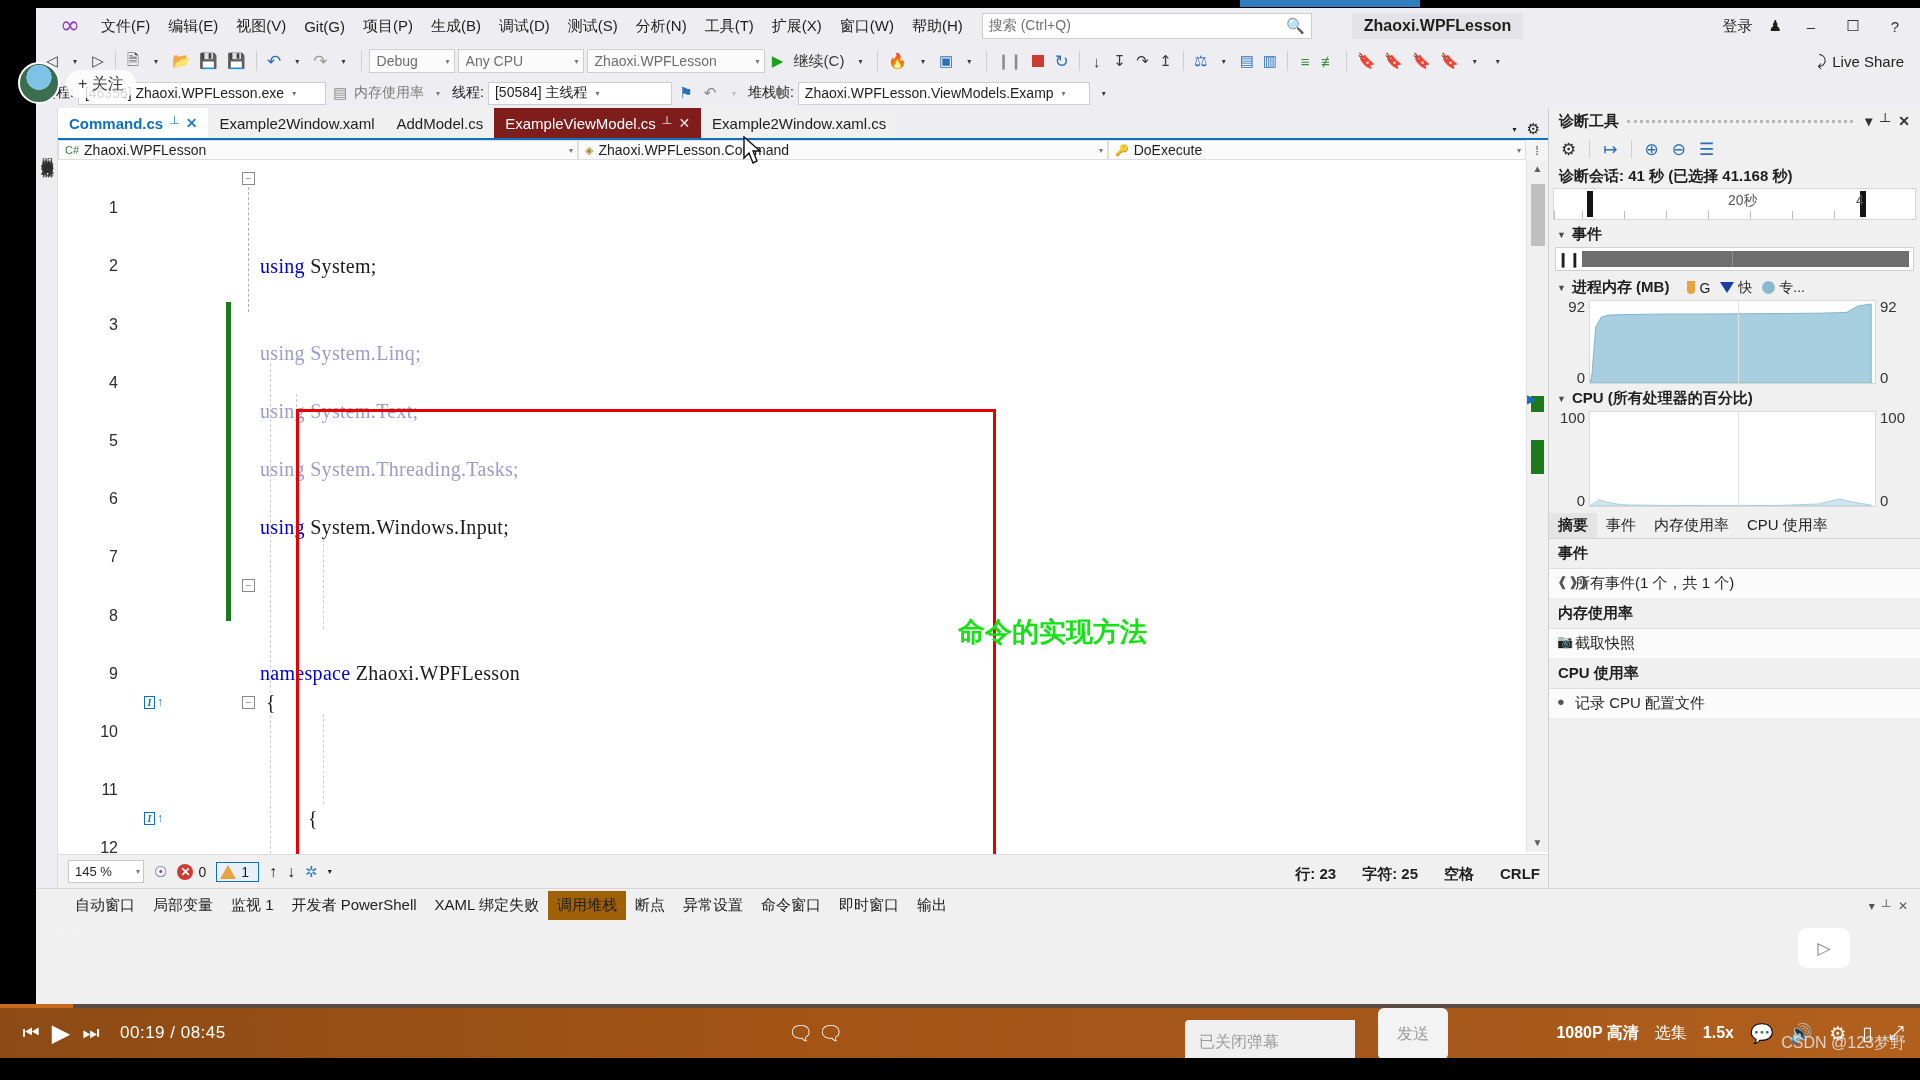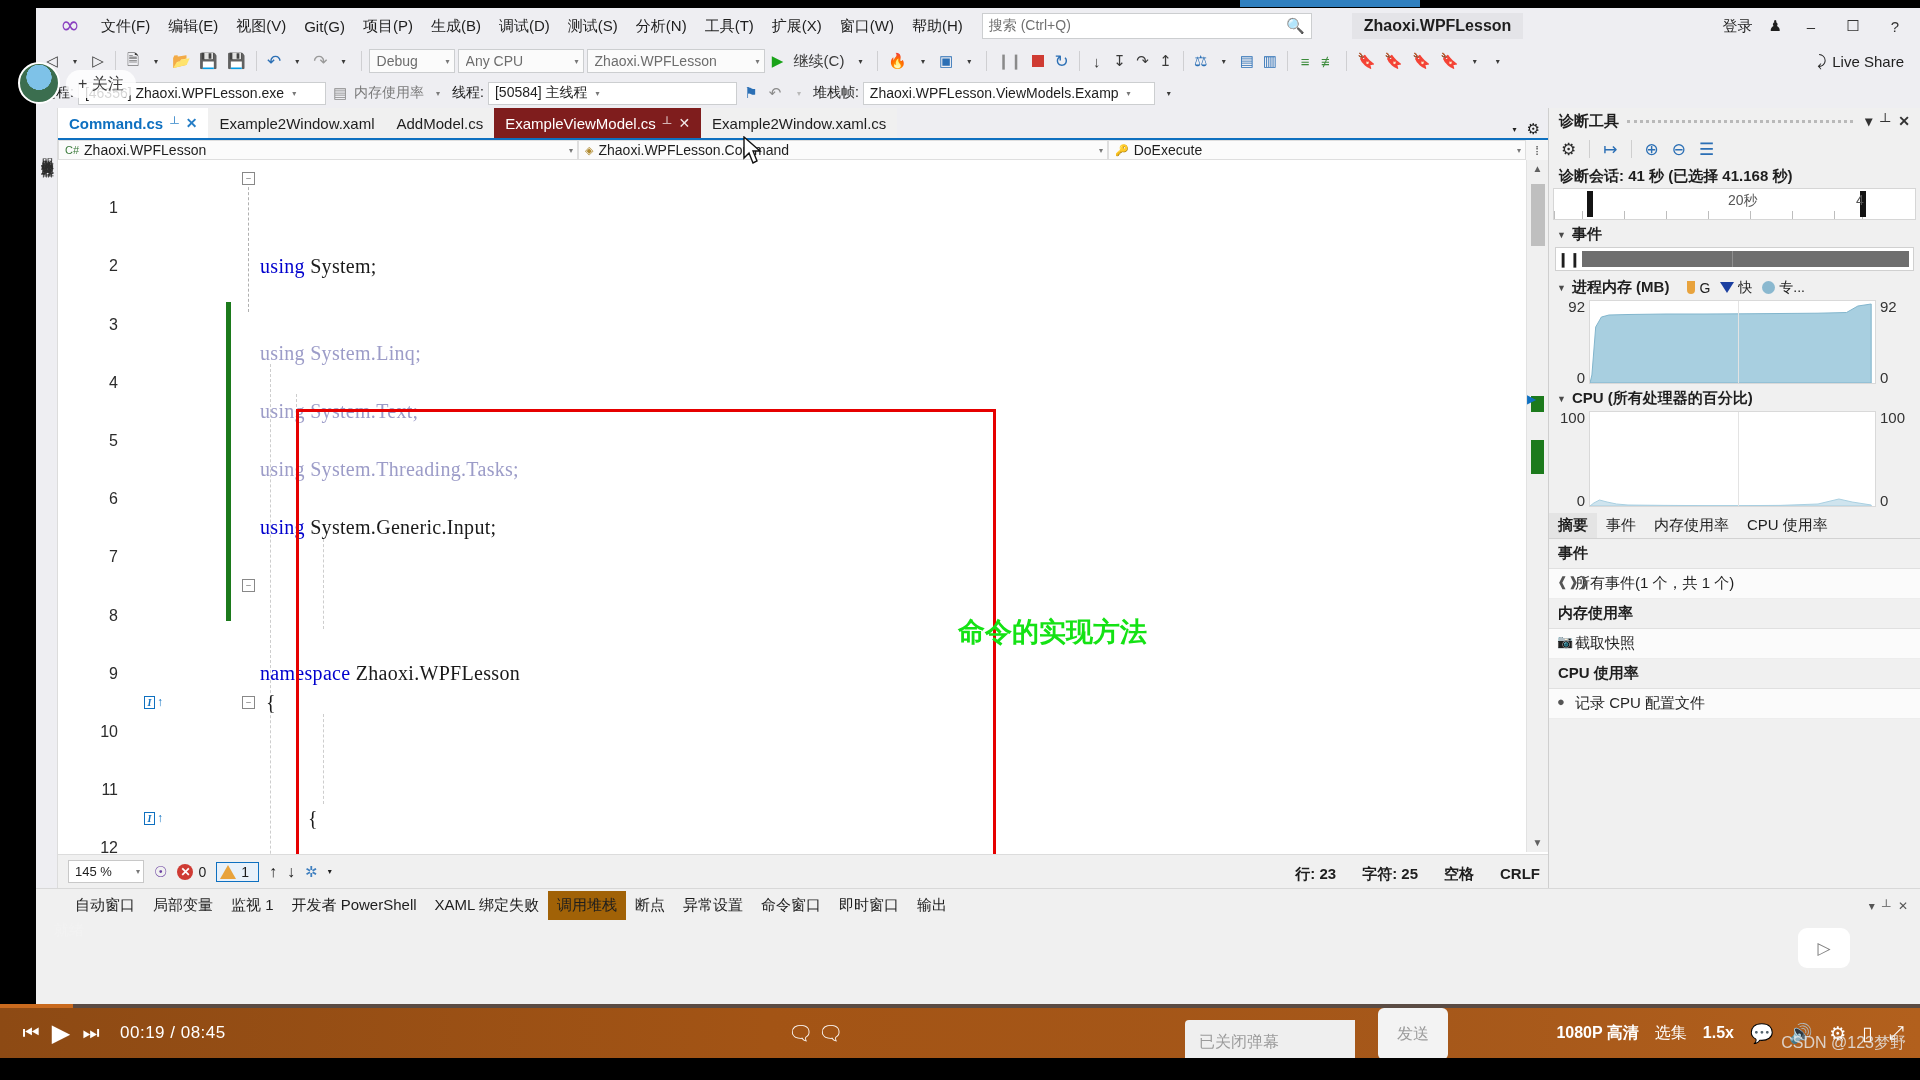--- a/index.html
+++ b/index.html
@@ -337,21 +337,21 @@
     <div class="debugbar">
       <span class="dlabel">进程:</span>
       <div class="dcombo" style="width:248px">
         <span>[46356] Zhaoxi.WPFLesson.exe</span>
         <span class="arw">▾</span>
       </div>
       <span class="tbtn" style="color:#8a8a8a">▤</span>
       <span class="dlabel" style="color:#7a7a7a">内存使用率</span>
       <span class="tbtn" style="font-size:8px;color:#7a7a7a">▾</span>
       <span class="dlabel">线程:</span>
-      <div class="dcombo" style="width:249px">
+      <div class="dcombo" style="width:184px">
         <span>[50584] 主线程</span>
         <span class="arw">▾</span>
       </div>
       <span class="tbtn" style="color:#2b6fb5">⚑</span>
       <span class="tbtn" style="color:#8a8a8a">↶</span>
       <span class="tbtn" style="color:#b9b9b9;font-size:8px">▾</span>
       <span class="dlabel">堆栈帧:</span>
       <div class="dcombo" style="width:292px">
         <span>Zhaoxi.WPFLesson.ViewModels.Examp</span>
         <span class="arw">▾</span>
@@ -443,21 +443,21 @@
           <span class="ctext" style="left:202px"><span class="gry">using</span> <span class="gry">System.Text;</span></span>
         </div>
 
         <div class="cl" style="top:116px">
           <span class="lnum" style="left:14px">5</span>
           <span class="ctext" style="left:202px"><span class="gry">using</span> <span class="gry">System.Threading.Tasks;</span></span>
         </div>
 
         <div class="cl" style="top:145px">
           <span class="lnum" style="left:14px">6</span>
-          <span class="ctext" style="left:202px"><span class="kw">using</span> <span class="pln">System.Generic.Input;</span></span>
+          <span class="ctext" style="left:202px"><span class="kw">using</span> <span class="pln">System.Windows.Input;</span></span>
         </div>
 
         <div class="cl" style="top:174px">
           <span class="lnum" style="left:14px">7</span>
         </div>
 
         <div class="cl" style="top:203px">
           <span class="lnum" style="left:14px">8</span>
           <span class="fold" style="top:8px">−</span>
           <span class="ctext" style="left:202px"><span class="kw">namespace</span> <span class="pln">Zhaoxi.WPFLesson</span></span>

